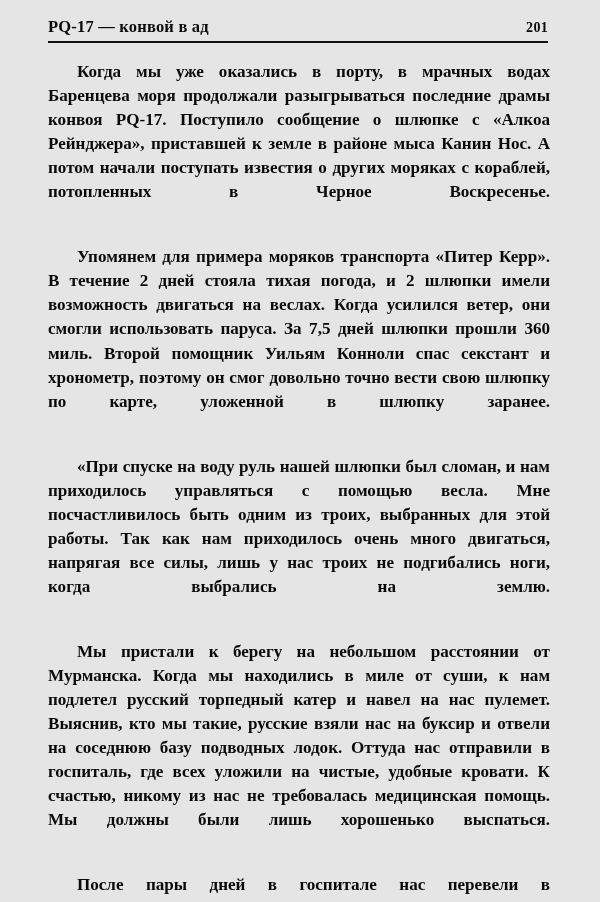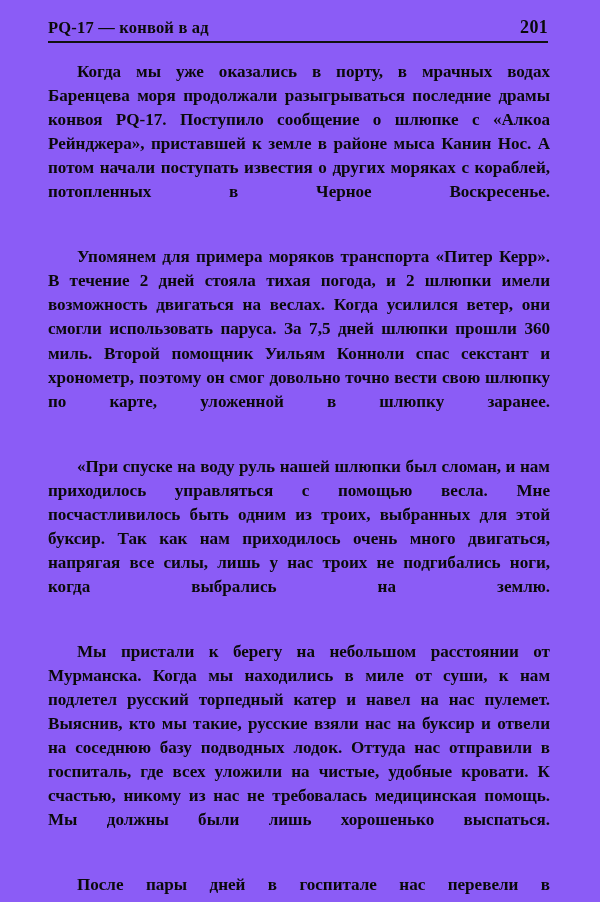--- a/index.html
+++ b/index.html
@@ -16,42 +16,42 @@
     color: #0a0a0a;
     overflow: hidden;
   }
 
   .page {
     position: absolute;
     left: 0;
     top: 0;
     width: 600px;
     height: 902px;
-    background: #8b5cf6;
+    background: #e5e5e5;
   }
 
   
   .running-head {
     position: absolute;
     left: 48px;
     top: 17px;
     width: 500px;
     height: 24px;
     display: flex;
     align-items: baseline;
     justify-content: space-between;
   }
   .running-head-title {
     font-size: 16.5px;
     font-weight: bold;
     letter-spacing: 0.2px;
     white-space: nowrap;
   }
   .running-head-folio {
-    font-size: 18px;
+    font-size: 14px;
     font-weight: bold;
     letter-spacing: 0.3px;
   }
   .head-rule {
     position: absolute;
     left: 48px;
     top: 41px;
     width: 500px;
     height: 2.2px;
     background: #111111;
@@ -94,18 +94,18 @@
   <div class="running-head">
     <span class="running-head-title">PQ-17 — конвой в ад</span>
     <span class="running-head-folio">201</span>
   </div>
 
   <div class="head-rule"></div>
 
   <div class="body-text">
     <p class="para">Когда мы уже оказались в порту, в мрачных водах Баренцева моря продолжали разыгрываться последние драмы конвоя PQ-17. Поступило сообщение о шлюпке с «Алкоа Рейнджера», приставшей к земле в районе мыса Канин Нос. А потом начали поступать известия о других моряках с кораблей, потопленных в Черное Воскресенье.</p>
     <p class="para">Упомянем для примера моряков транспорта «Питер Керр». В течение 2 дней стояла тихая погода, и 2 шлюпки имели возможность двигаться на веслах. Когда усилился ветер, они смогли использовать паруса. За 7,5 дней шлюпки прошли 360 миль. Второй помощник Уильям Конноли спас секстант и хронометр, поэтому он смог довольно точно вести свою шлюпку по карте, уложенной в шлюпку заранее.</p>
-    <p class="para">«При спуске на воду руль нашей шлюпки был сломан, и нам приходилось управляться с помощью весла. Мне посчастливилось быть одним из троих, выбранных для этой буксир. Так как нам приходилось очень много двигаться, напрягая все силы, лишь у нас троих не подгибались ноги, когда выбрались на землю.</p>
+    <p class="para">«При спуске на воду руль нашей шлюпки был сломан, и нам приходилось управляться с помощью весла. Мне посчастливилось быть одним из троих, выбранных для этой работы. Так как нам приходилось очень много двигаться, напрягая все силы, лишь у нас троих не подгибались ноги, когда выбрались на землю.</p>
     <p class="para">Мы пристали к берегу на небольшом расстоянии от Мурманска. Когда мы находились в миле от суши, к нам подлетел русский торпедный катер и навел на нас пулемет. Выяснив, кто мы такие, русские взяли нас на буксир и отвели на соседнюю базу подводных лодок. Оттуда нас отправили в госпиталь, где всех уложили на чистые, удобные кровати. К счастью, никому из нас не требовалась медицинская помощь. Мы должны были лишь хорошенько выспаться.</p>
     <p class="para">После пары дней в госпитале нас перевели в расположенные неподалеку казармы для дальнейшего отдыха. Большинство солдат там были женщины-саами, которые не обращали на нас никакого внимания. Через неделю нас отвезли в Мурманск. Единственным свидетельством того, что раньше здесь был город, являлись торчащие печные трубы. Все остальное выгорело дотла. Там нас посадили в поезд и отправили в Архангельск».</p>
   </div>
 
 </div>
 
 </body></html>

